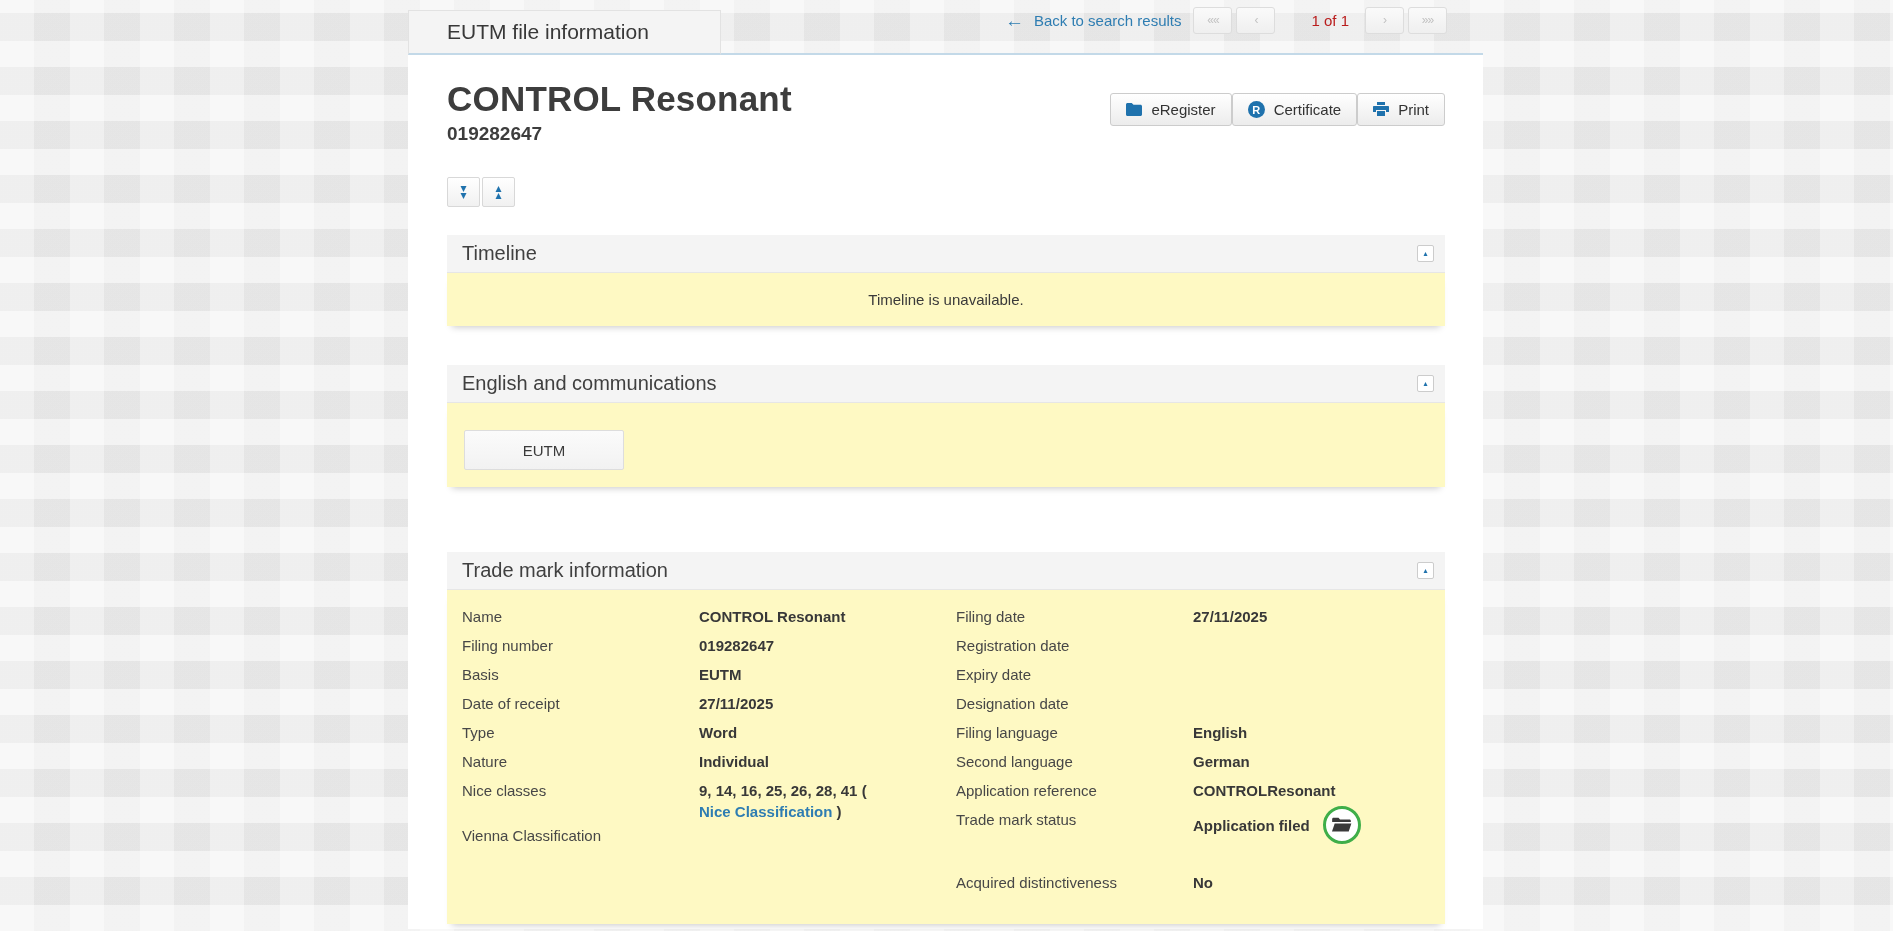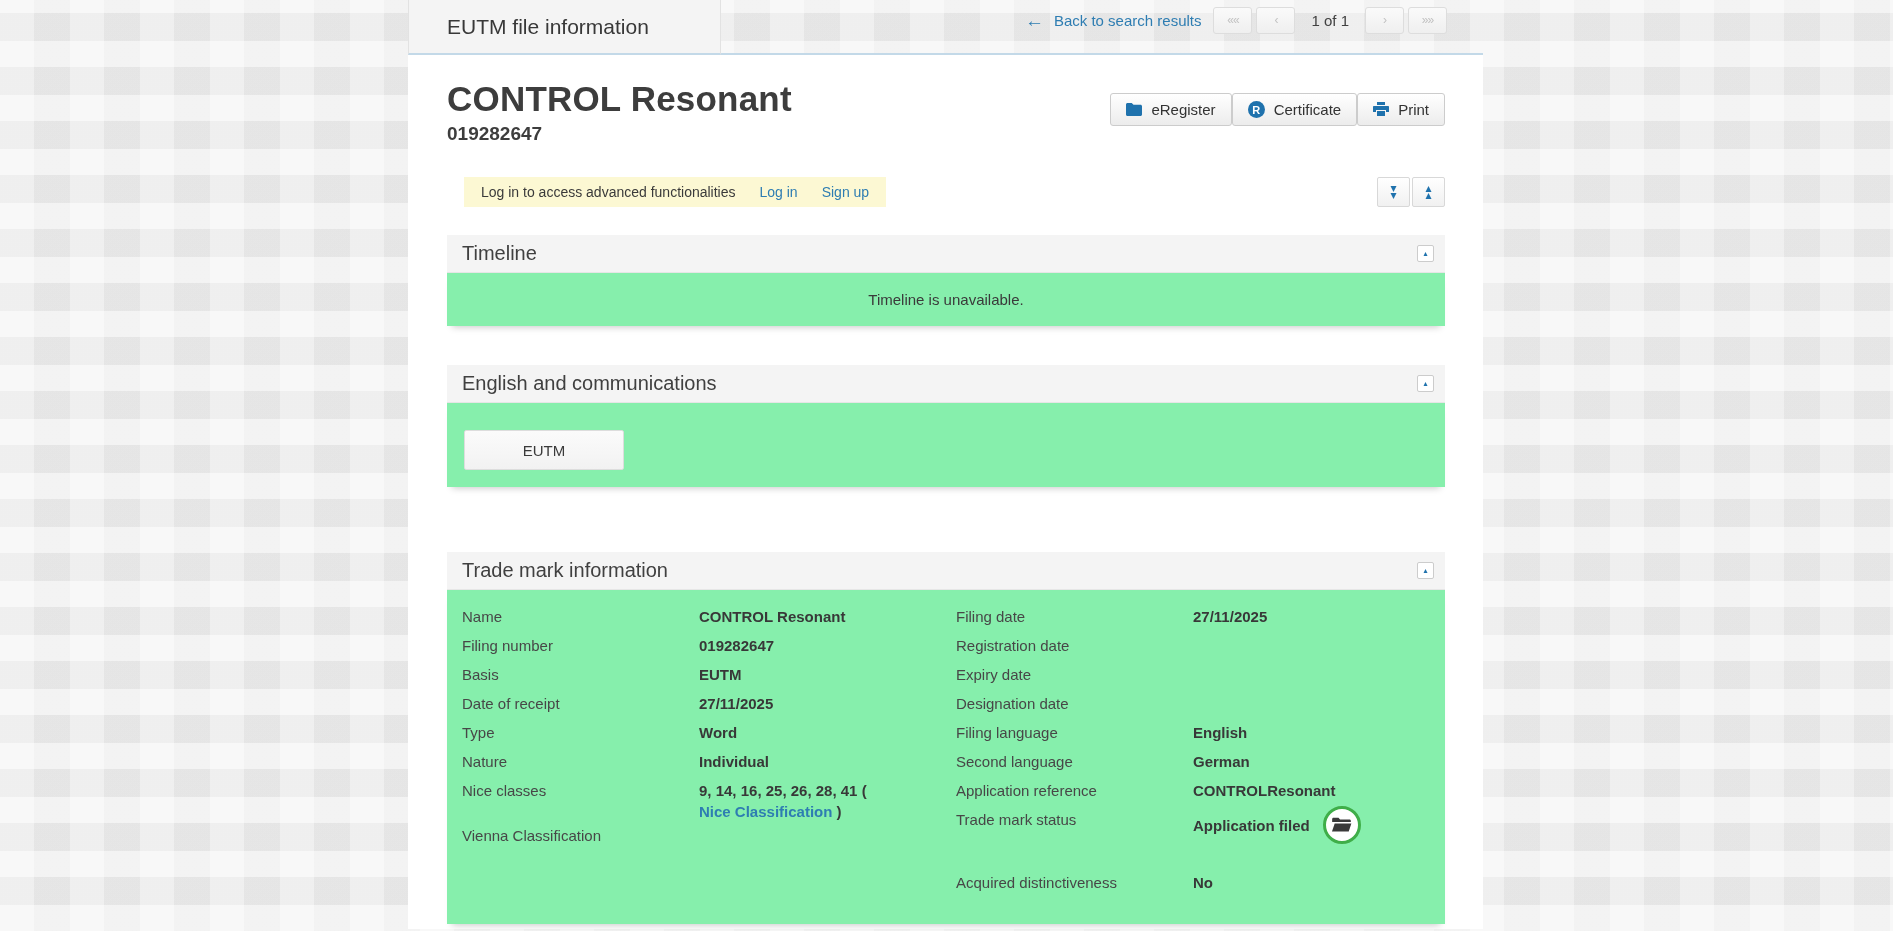--- a/index.html
+++ b/index.html
@@ -11,35 +11,35 @@
       repeating-linear-gradient(0deg, rgba(255,255,255,.45) 0 26px, rgba(0,0,0,0.015) 26px 54px),
       repeating-linear-gradient(90deg, rgba(255,255,255,.35) 0 34px, rgba(0,0,0,0.015) 34px 70px);
     position:relative;
     color:#3c3c3c;
   }
   .content-col { position:absolute; left:408px; top:0; width:1075px; height:931px; }
 
   
   .topbar { position:relative; height:55px; border-bottom:2px solid #c3d9e8; }
   .file-tab {
-    position:absolute; left:0; bottom:-2px; height:56px; width:313px;
+    position:absolute; left:0; bottom:-2px; height:45px; width:313px;
     background:#f4f4f4; border:1px solid #e2e2e2; border-bottom:2px solid #c3d9e8;
     display:flex; align-items:center; padding-left:38px;
     font-size:21px; color:#383838; cursor:pointer;
   }
   .nav-right { position:absolute; right:36px; top:0; height:40px; display:flex; align-items:center; gap:12px; }
   .back-link { display:flex; align-items:center; gap:10px; color:#2e7db2; font-size:15px; text-decoration:none; cursor:pointer; }
   .back-arrow { font-size:19px; font-weight:bold; line-height:1; }
   .pager-group { display:flex; gap:4px; }
   .pg-btn {
     width:39px; height:27px; background:linear-gradient(#fafafa,#efefef);
     border:1px solid #ddd; border-radius:3px; color:#c2c2c2;
     font-size:12px; letter-spacing:-1px; text-align:center; line-height:25px; cursor:default;
   }
-  .pg-count { font-size:15px; color:#404040; padding:0 4px; }
+  .pg-count { font-size:15px; color:#b91c1c; padding:0 4px;margin-left:20px; }
 
   
   .main { position:relative; width:1075px; height:874px; background:#fff; padding:16px 38px 0 39px; }
 
   .title-row { display:flex; justify-content:space-between; align-items:flex-start; padding-top:8px; }
   .tm-title { font-size:35px; font-weight:bold; color:#3d3d3d; line-height:40px; letter-spacing:.2px; }
   .tm-number { font-size:19px; font-weight:bold; color:#3d3d3d; margin-top:4px; }
   .action-buttons { display:flex; gap:0; margin-top:14px; }
   .act-btn {
     height:33px; padding:0 15px; display:flex; align-items:center; gap:9px;
@@ -70,21 +70,21 @@
   .section { position:relative; }
   .sec-header {
     height:38px; background:#f4f4f4; border-bottom:1px solid #e6e6e6;
     display:flex; align-items:center; justify-content:space-between; padding:0 11px 0 15px;
   }
   .sec-title { font-size:20px; color:#404040; }
   .collapse-btn {
     width:17px; height:17px; background:#fff; border:1px solid #ccc; border-radius:2px;
     font-size:8px; color:var(--accent-blue,#1f72ad); display:flex; align-items:center; justify-content:center; cursor:pointer;
   }
-  .sec-body { background:#86efac; box-shadow:0 6px 7px -5px rgba(0,0,0,.22); }
+  .sec-body { background:#fef9c3; box-shadow:0 6px 7px -5px rgba(0,0,0,.22); }
 
   .section.timeline { margin-top:28px; }
   .timeline-body { height:53px; display:flex; align-items:center; justify-content:center; font-size:15px; color:#3a3a3a; }
 
   .section.actions { margin-top:39px; }
   .actions-body { padding:27px 0 17px 17px; }
   .eutm-tab {
     width:160px; height:40px; background:linear-gradient(#fbfbfb,#f2f2f2); border:1px solid #ddd; border-radius:2px;
     font-size:15px; color:#3a3a3a; display:flex; align-items:center; justify-content:center; cursor:pointer;
     font-family:"Liberation Sans",sans-serif;
@@ -165,25 +165,20 @@
                 <path fill="currentColor" d="M1 4h14c.6 0 1 .4 1 1v5h-3V8H3v2H0V5c0-.6.4-1 1-1z"></path>
                 <path fill="currentColor" d="M4 9h8v5H4z"></path>
               </svg>
           </span>
           <span>Print</span>
         </button>
       </div>
     </div>
 
     <div class="notice-row">
-      <div class="notice-bar">
-        <span>Log in to access advanced functionalities</span>
-        <a class="notice-link">Log in</a>
-        <a class="notice-link">Sign up</a>
-      </div>
       <div class="expand-group">
         <button class="chev-btn">
           <span class="dbl">
             <span>▾</span>
               <span>▾</span>
           </span>
         </button>
         <button class="chev-btn">
           <span class="dbl">
             <span>▴</span>

